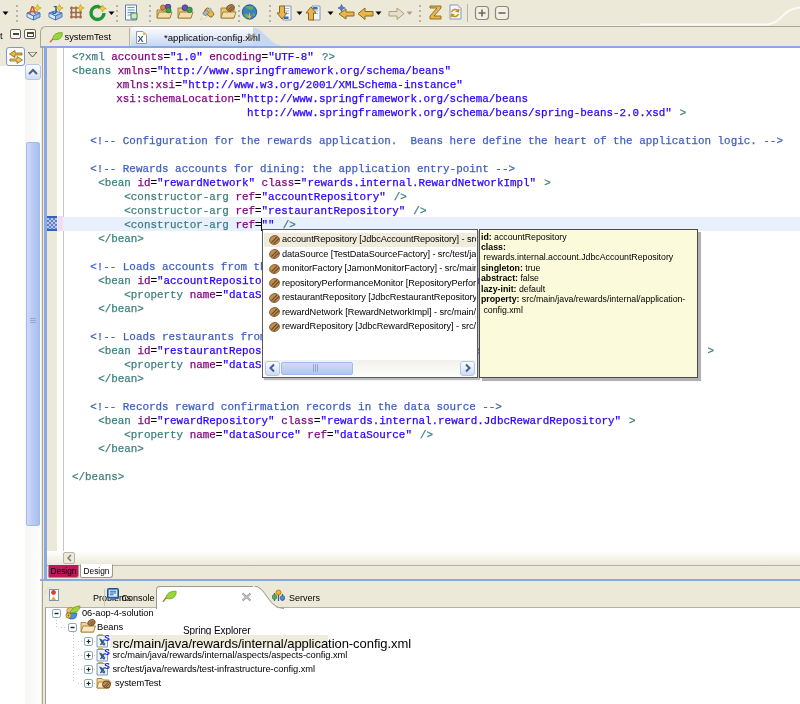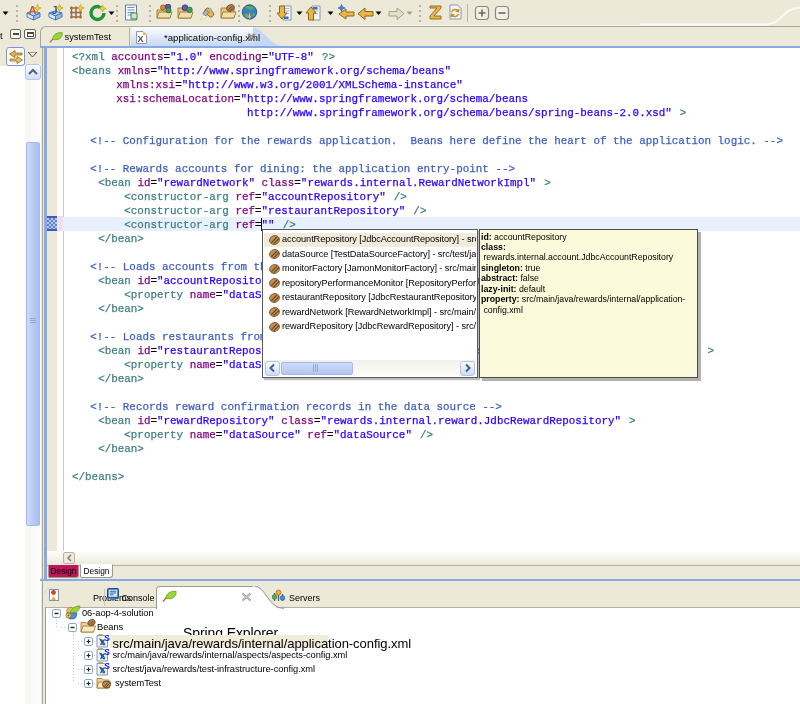--- a/index.html
+++ b/index.html
@@ -366,21 +366,21 @@
   <rect x="1.8" y="1.8" width="8.4" height="6.9" fill="#ddeafa"></rect>
   <path d="M2.8 3.2 L9.2 3.2 M2.8 5 L9.2 5 M2.8 6.8 L6.5 6.8" stroke="#2e6cb8" stroke-width="1.1"></path>
   <path d="M4 10 L8 10 L9.5 12 L2.5 12 Z" fill="#3d7ac2"></path>
 </svg>
 <div class="abs" style="left:121.5px;top:592.5px;font-size:9px;">Console</div>
 
 <svg class="abs" style="left:162px;top:590px;" width="16" height="13" viewBox="0 0 17 13">
   <path d="M1 12 C4 8 7 6 10 5" stroke="#c87137" stroke-width="1.6" fill="none"></path>
   <path d="M4 8 C5 3 9 0.5 15 1 C15.5 5 13 9 7.5 9 C6 9 5 8.8 4 8 Z" fill="#9ed437" stroke="#5d9c20" stroke-width="0.8"></path>
 </svg>
-<div class="abs" style="left:183px;top:592.5px;font-size:14px;letter-spacing:-0.1px;margin-top:32px;">Spring Explorer</div>
+<div class="abs" style="left:183px;top:592.5px;font-size:10px;letter-spacing:-0.1px;margin-top:32px;">Spring Explorer</div>
 <svg class="abs" style="left:241px;top:592px;" width="11" height="10">
     <path d="M1.5 1.5 L9.5 8.5 M9.5 1.5 L1.5 8.5" stroke="#8a8a8a" stroke-width="1.8"></path>
     <path d="M1.5 1.5 L9.5 8.5 M9.5 1.5 L1.5 8.5" stroke="#fff" stroke-width="0.6"></path>
   </svg>
 
 <svg class="abs" style="left:272px;top:589px;" width="13" height="14" viewBox="0 0 13 14">
 <path d="M2.5 4 L2.5 12 M6.5 2 L6.5 12 M10.5 5 L10.5 12" stroke="#4a5a88" stroke-width="1.3"></path>
 <circle cx="2.5" cy="8" r="2.3" fill="#58b058" stroke="#2c6e2c" stroke-width="0.7"></circle>
 <circle cx="6.5" cy="3.5" r="2.5" fill="#f0b429" stroke="#9a6a10" stroke-width="0.7"></circle>
 <circle cx="10.5" cy="9" r="2.3" fill="#4a90d9" stroke="#1d5a9e" stroke-width="0.7"></circle>

